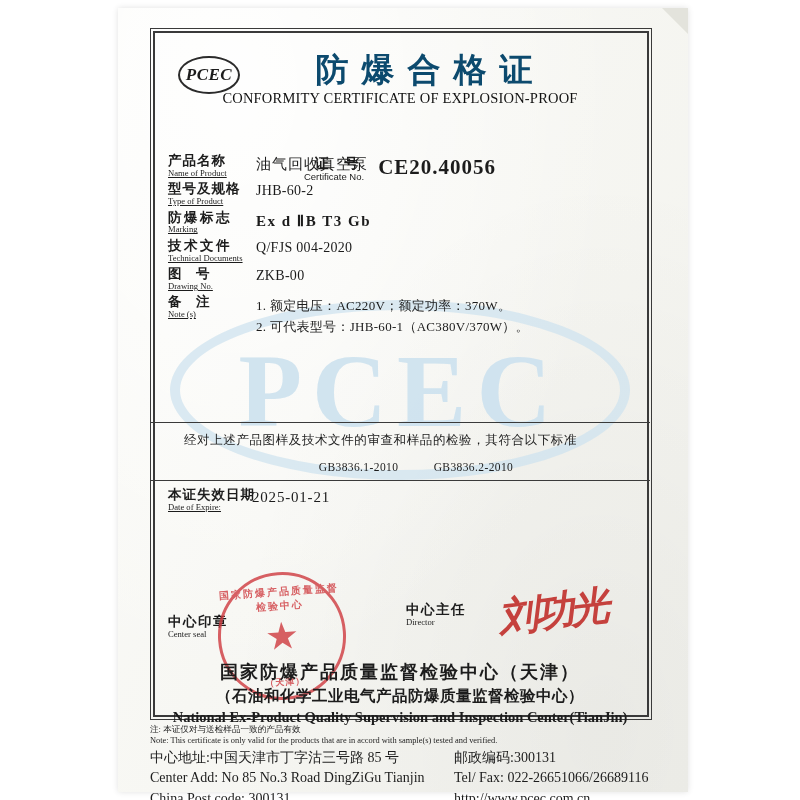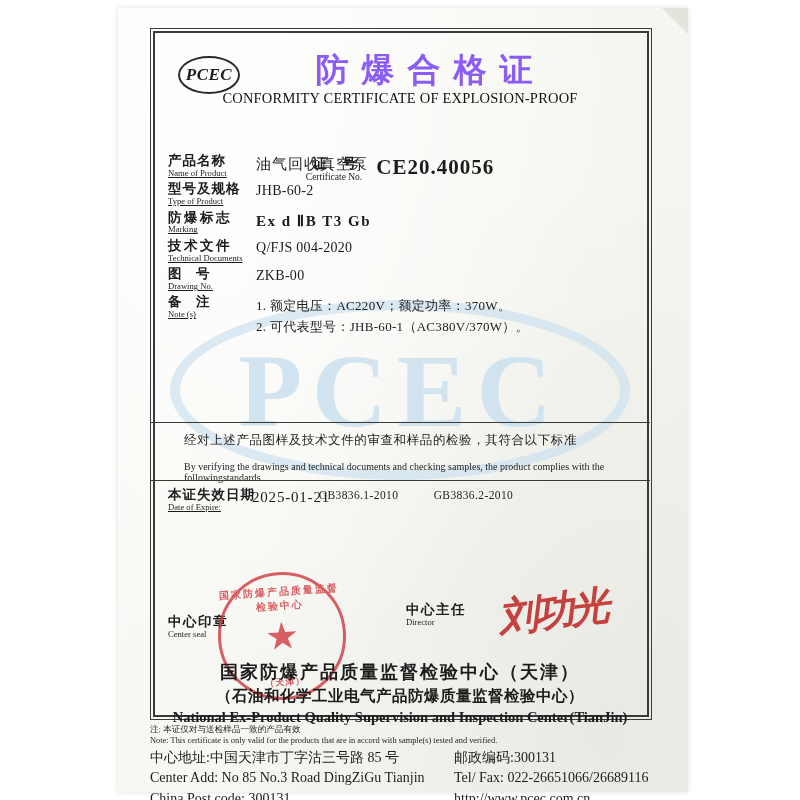--- a/index.html
+++ b/index.html
@@ -119,21 +119,21 @@
   .title-cn{
     position:absolute;
     left:0; right:0;
     top:20px;
     text-align:center;
     font-family:"Liberation Serif", serif;
     font-weight:bold;
     font-size:33px;
     letter-spacing:13px;
     padding-left:13px;
-    color:#8b5cf6;
+    color:#0c4a6e;
     margin-left:48px;
   }
   .title-en{
     position:absolute;
     left:0;right:0;
     top:62px;
     text-align:center;
     font-family:"Liberation Serif", serif;
     font-size:14.5px;
     letter-spacing:.2px;
@@ -154,21 +154,21 @@
     margin-right:14px;
     padding-top:3px;
   }
   .certno-label .cn{
     font-family:"Liberation Serif", serif;
     font-size:14px;
     letter-spacing:6px;
     font-weight:bold;
   }
   .certno-label .en{
-    font-family:Liberation Serif, serif;
+    font-family:Liberation Sans, sans-serif;
     font-size:9.5px;
   }
   .certno-value{
     font-family:"Liberation Serif", serif;
     font-size:21px;
     font-weight:bold;
     letter-spacing:1px;
     padding-top:2px;
   }
   
@@ -463,21 +463,20 @@
           <div>2. 可代表型号：JHB-60-1（AC380V/370W）。</div>
         </div>
       </div>
 
     </div>
 
     <div class="divider" style="top:394px;"></div>
 
     <div class="statement">
       <div class="s-cn">经对上述产品图样及技术文件的审查和样品的检验，其符合以下标准</div>
-      <div class="s-en">By verifying the drawings and technical documents and checking samples, the product complies with the followingstandards</div>
       <div class="standards">
         <span>GB3836.1-2010</span>
         <span>GB3836.2-2010</span>
       </div>
     </div>
 
     <div class="divider" style="top:452px;"></div>
 
     <div class="lower">
 

